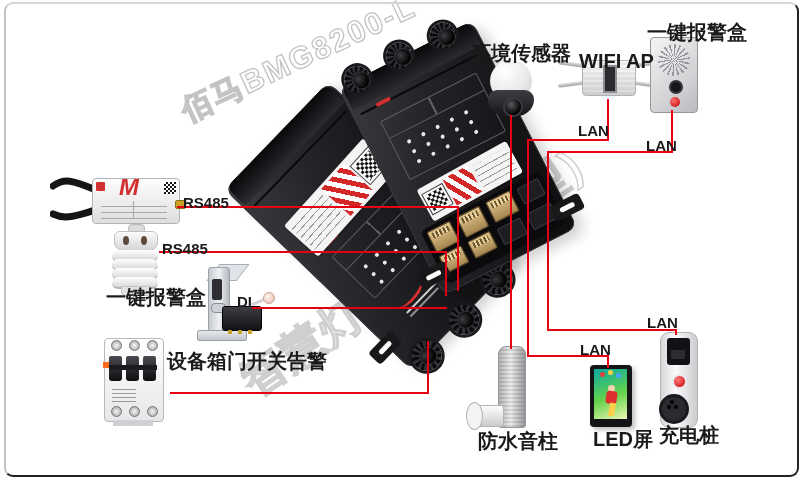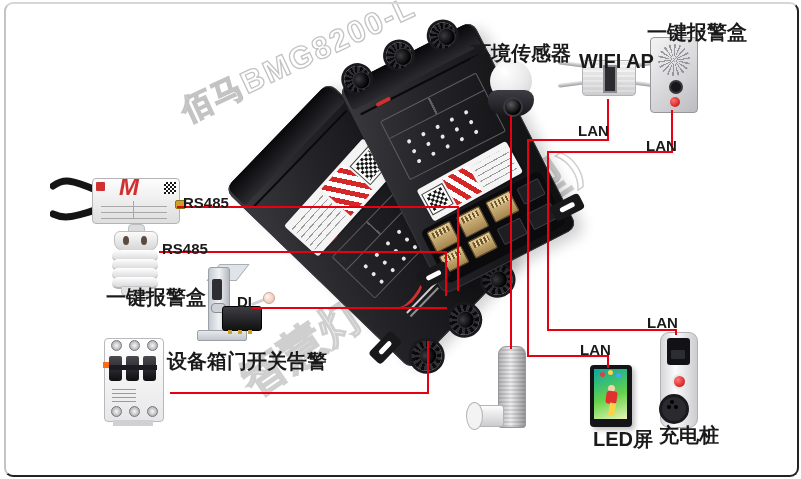--- a/index.html
+++ b/index.html
@@ -397,15 +397,16 @@
   <div class="lbl" style="left:106px;top:284px;">一键报警盒</div>
   <div class="lbl sm" style="left:237px;top:293px;">DI</div>
   <div class="lbl" style="left:167px;top:348px;">设备箱门开关告警</div>
   <div class="lbl" style="left:471px;top:40px;">环境传感器</div>
   <div class="lbl" style="left:579px;top:50px;">WIFI AP</div>
   <div class="lbl" style="left:647px;top:19px;">一键报警盒</div>
   <div class="lbl sm" style="left:578px;top:122px;">LAN</div>
   <div class="lbl sm" style="left:646px;top:137px;">LAN</div>
   <div class="lbl sm" style="left:647px;top:314px;">LAN</div>
   <div class="lbl sm" style="left:580px;top:341px;">LAN</div>
+  <div class="lbl" style="left:478px;top:428px;">防水音柱</div>
   <div class="lbl" style="left:593px;top:426px;">LED屏</div>
   <div class="lbl" style="left:659px;top:422px;">充电桩</div>
 </div>
 
 </body></html>

